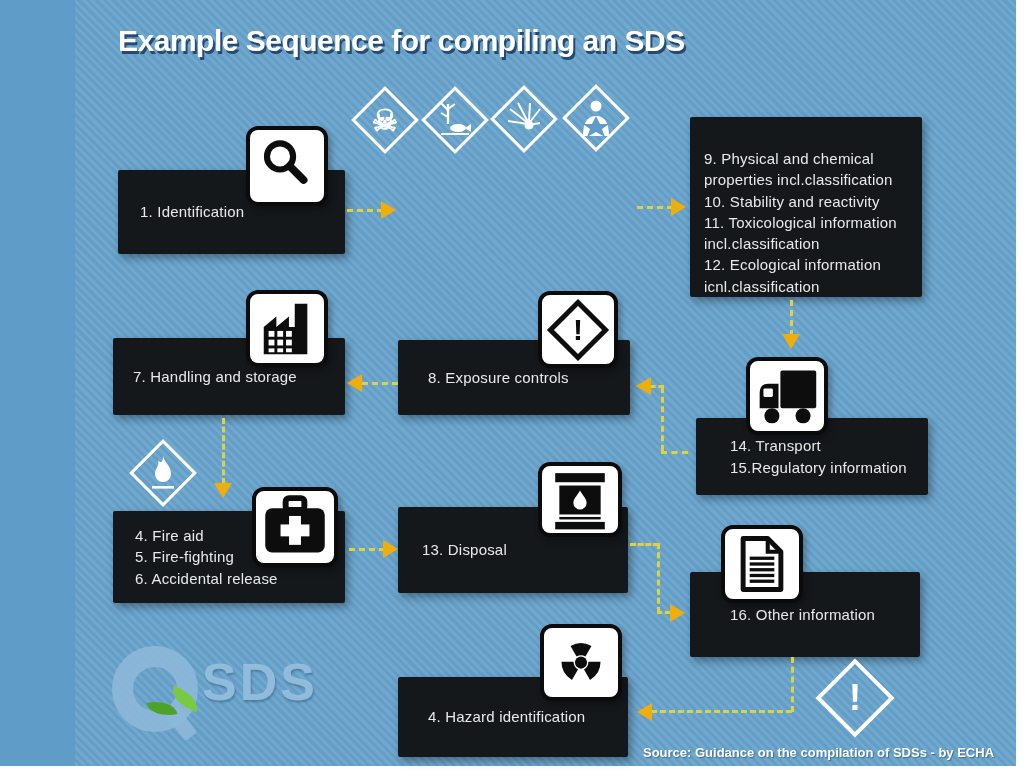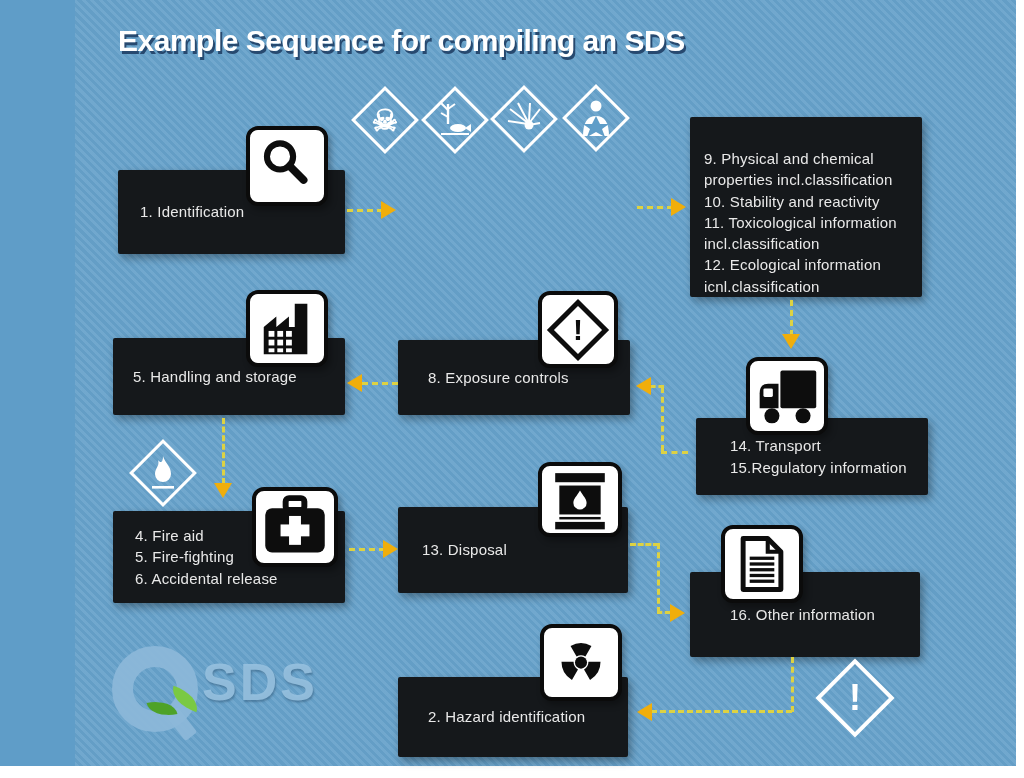--- a/index.html
+++ b/index.html
@@ -112,21 +112,21 @@
     <span class="box-text">9. Physical and chemical
 properties incl.classification
 10. Stability and reactivity
 11. Toxicological information
 incl.classification
 12. Ecological information
 icnl.classification</span>
   </div>
 
   <div class="dark-box" style="left:113px;top:338px;width:232px;height:77px;padding-left:20px;">
-    <span class="box-text">5. Handling and storage</span>
+    <span class="box-text">7. Handling and storage</span>
   </div>
   <div class="icon-card" style="left:246px;top:290px;width:82px;height:77px;">
     <svg width="66" height="62" viewBox="0 0 64 64">
       <path d="M8,58 V30 L21,19 V30 L34,19 V30 H40 V6 H53 V58 Z" fill="#0d0d0d"></path>
       <g fill="#ffffff">
         <rect x="13" y="34" width="6" height="6"></rect>
           <rect x="22" y="34" width="6" height="6"></rect>
           <rect x="31" y="34" width="6" height="6"></rect>
         <rect x="13" y="43" width="6" height="6"></rect>
           <rect x="22" y="43" width="6" height="6"></rect>
@@ -205,21 +205,21 @@
         <rect x="26" y="30" width="30" height="4"></rect>
           <rect x="26" y="37" width="30" height="4"></rect>
         <rect x="26" y="44" width="30" height="4"></rect>
           <rect x="26" y="51" width="30" height="4"></rect>
         <rect x="26" y="58" width="30" height="4"></rect>
       </g>
     </svg>
   </div>
 
   <div class="dark-box" style="left:398px;top:677px;width:230px;height:80px;padding-left:30px;">
-    <span class="box-text">2. Hazard identification</span>
+    <span class="box-text">4. Hazard identification</span>
   </div>
   <div class="icon-card" style="left:540px;top:624px;width:82px;height:77px;">
     <svg width="66" height="62" viewBox="0 0 82 77">
       <g fill="#0d0d0d">
         <path d="M46.5,30.5 A11,11 0 0 0 35.5,30.5 L28,17.5 A26,26 0 0 1 54,17.5 Z"></path>
         <path d="M46.5,30.5 A11,11 0 0 0 35.5,30.5 L28,17.5 A26,26 0 0 1 54,17.5 Z" transform="rotate(120 41 38)"></path>
         <path d="M46.5,30.5 A11,11 0 0 0 35.5,30.5 L28,17.5 A26,26 0 0 1 54,17.5 Z" transform="rotate(240 41 38)"></path>
         <circle cx="41" cy="38" r="7.5"></circle>
       </g>
     </svg>
@@ -263,13 +263,14 @@
   <div class="arr left" style="left:637px;top:703px;"></div>
 
   <div class="logo-q">
     <div class="ring"></div>
     <div class="tail"></div>
   </div>
   <div class="leaf" style="left:148px;top:700px;width:28px;height:17px;background:#4ea228;transform:rotate(-12deg);"></div>
   <div class="leaf" style="left:170px;top:690px;width:30px;height:18px;background:#7ac943;transform:rotate(18deg);"></div>
   <div class="logo-sds">SDS</div>
 
+  <div class="source-text">Source: Guidance on the compilation of SDSs - by ECHA</div>
 </div>
 
 </body></html>

